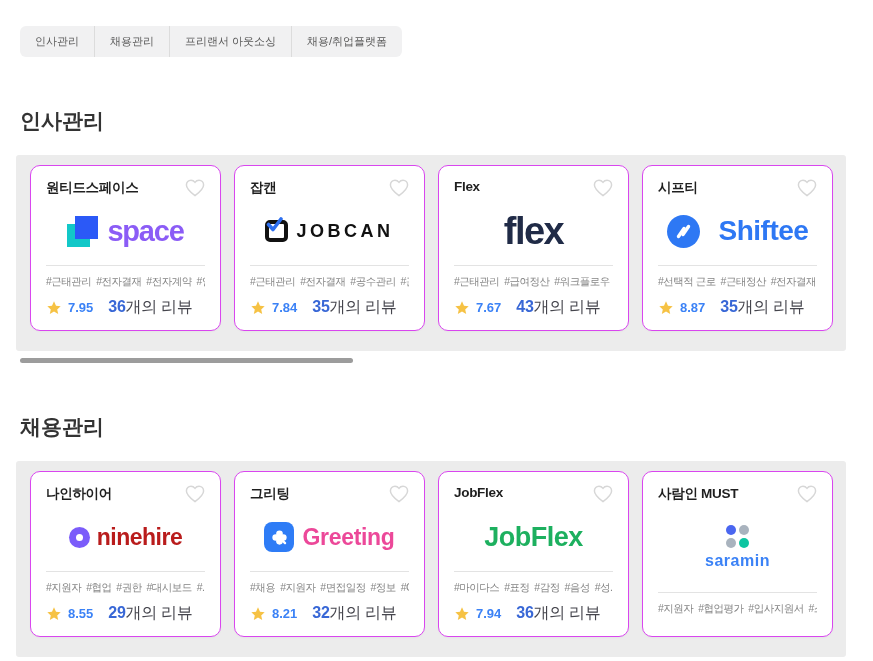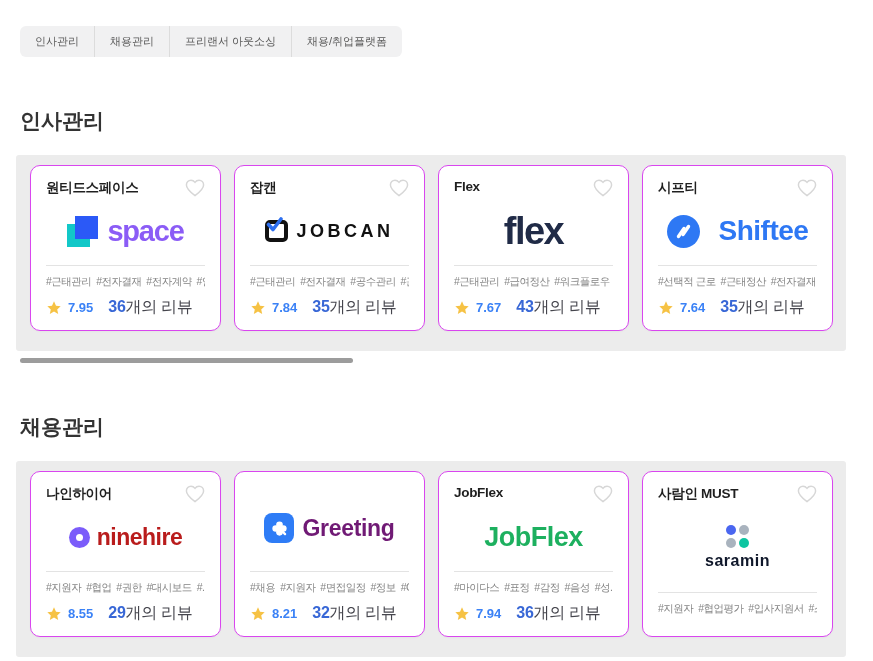--- a/index.html
+++ b/index.html
@@ -188,21 +188,21 @@
               </svg>
       <span class="sh-text" style="color:#2E78F4">Shiftee</span>
             </div>
           </div>
           <div class="divider"></div>
           <div class="tags">#선택적 근로  #근태정산  #전자결재  #...</div>
           <div class="rating-row">
             <span class="star"><svg width="16" height="16" viewBox="0 0 24 24">
                 <path d="M12 2l3 6.6 7 .8-5.2 4.8L18.3 21 12 17.4 5.7 21l1.5-6.8L2 9.4l7-.8z" fill="#F6C244"></path>
               </svg></span>
-            <span class="rating">7.64</span>
+            <span class="rating">8.87</span>
             <a class="reviews"><span class="num">35</span><span>개의 리뷰</span></a>
           </div>
         </article>
       </div>
       <div class="hscroll" style="width: 333px;"></div>
     </section>
     <section>
       <h2 class="section-heading">채용관리</h2>
       <div class="panel">
         <article class="card">
@@ -224,35 +224,41 @@
           <div class="tags">#지원자  #협업  #권한  #대시보드  #...</div>
           <div class="rating-row">
             <span class="star"><svg width="16" height="16" viewBox="0 0 24 24">
                 <path d="M12 2l3 6.6 7 .8-5.2 4.8L18.3 21 12 17.4 5.7 21l1.5-6.8L2 9.4l7-.8z" fill="#F6C244"></path>
               </svg></span>
             <span class="rating">8.55</span>
             <a class="reviews"><span class="num">29</span><span>개의 리뷰</span></a>
           </div>
         </article>
         <article class="card">
+          <div class="card-head">
+            <span class="card-title">그리팅</span>
+            <span class="heart"><svg width="20" height="18" viewBox="0 0 24 22">
+                <path d="M12 20.3C5.4 15.3 1.5 11.4 1.5 7.2 1.5 4 4 1.5 7.1 1.5c1.9 0 3.7 1 4.9 2.6a6 6 0 0 1 4.9-2.6c3.1 0 5.6 2.5 5.6 5.7 0 4.2-3.9 8.1-10.5 13.1z" fill="none" stroke="#D7D7D7" stroke-width="1.8"></path>
+              </svg></span>
+          </div>
           <div class="logo-area">
             <div class="logo logo-greeting">
               <span class="gr-box" style="background:#2E7CF6">
       <svg width="19" height="19" viewBox="0 0 24 24">
                   <g fill="#fff">
                     <circle cx="12" cy="7.2" r="4.2"></circle>
                     <circle cx="7.2" cy="12" r="4.2"></circle>
                     <circle cx="16.8" cy="12" r="4.2"></circle>
                     <circle cx="12" cy="16.8" r="4.2"></circle>
                     <circle cx="12" cy="12" r="4.6"></circle>
                   </g>
       <path d="M15 15l4 4" stroke="#fff" stroke-width="3" stroke-linecap="round"></path>
                 </svg>
               </span>
-      <span class="gr-text" style="color:#701a75">Greeting</span>
+      <span class="gr-text" style="color:#ec4899">Greeting</span>
             </div>
           </div>
           <div class="divider"></div>
           <div class="tags">#채용  #지원자  #면접일정  #정보  #G...</div>
           <div class="rating-row">
             <span class="star"><svg width="16" height="16" viewBox="0 0 24 24">
                 <path d="M12 2l3 6.6 7 .8-5.2 4.8L18.3 21 12 17.4 5.7 21l1.5-6.8L2 9.4l7-.8z" fill="#F6C244"></path>
               </svg></span>
             <span class="rating">8.21</span>
             <a class="reviews"><span class="num">32</span><span>개의 리뷰</span></a>
@@ -288,21 +294,21 @@
               </svg></span>
           </div>
           <div class="logo-area">
             <div class="logo logo-saramin">
               <span class="sr-grid">
       <span class="sr-dot" style="background:#4A66F0"></span>
                 <span class="sr-dot" style="background:#A9B3BE"></span>
                 <span class="sr-dot" style="background:#A9B3BE"></span>
                 <span class="sr-dot" style="background:#0DC5A1"></span>
               </span>
-      <span class="sr-text" style="color:#0f172a">saramin</span>
+      <span class="sr-text" style="color:#3b82f6">saramin</span>
             </div>
           </div>
           <div class="divider"></div>
           <div class="tags">#지원자  #협업평가  #입사지원서  #스...</div>
         </article>
       </div>
     </section>
   </main>
 
 </body></html>

